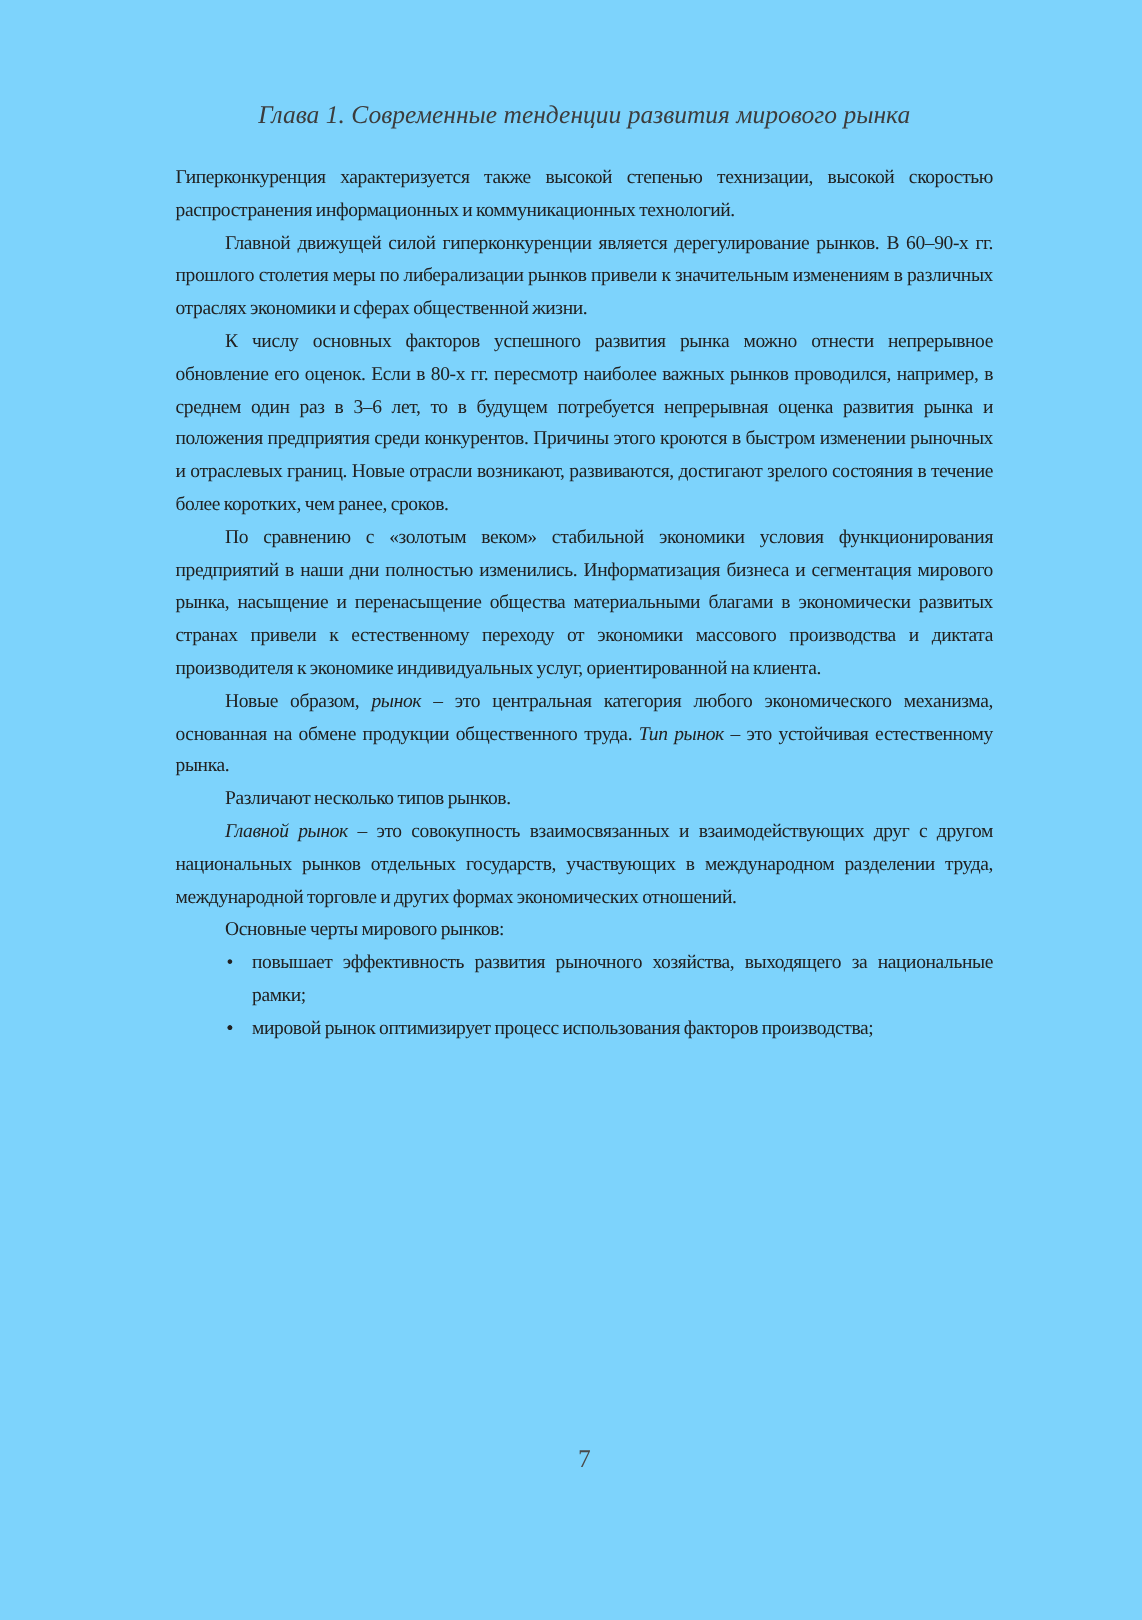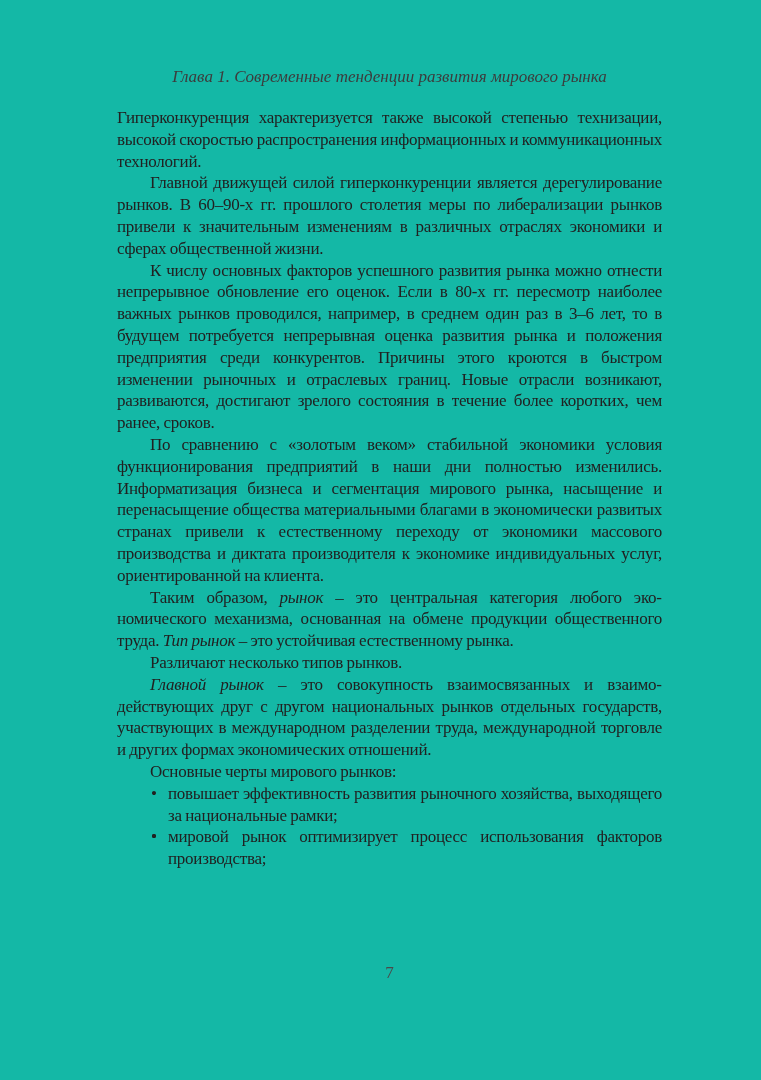--- a/index.html
+++ b/index.html
@@ -10,39 +10,39 @@
     width: 761px;
     height: 1080px;
     background: #ffffff;
     position: relative;
     overflow: hidden;
     font-family: "Liberation Serif", serif;
   }
   .page {
     position: absolute;
     inset: 0;
-    background: #14b8a6;
+    background: #7dd3fc;
   }
   .running-head {
     position: absolute;
     top: 67px;
     left: 117px;
     width: 545px;
     text-align: center;
     font-style: italic;
     font-size: 17px;
     line-height: 20px;
     color: #3c3c3c;
   }
   .text-column {
     position: absolute;
     top: 107px;
     left: 117px;
     width: 545px;
-    font-size: 17px;
+    font-size: 13px;
     line-height: 21.8px;
     letter-spacing: -0.25px;
     word-spacing: -0.5px;
     color: #212121;
     text-align: justify;
   }
   .para {
     margin: 0;
     padding: 0;
   }
@@ -80,21 +80,21 @@
 
 <div class="page">
   <div class="running-head">Глава 1. Современные тенденции развития мирового рынка</div>
 
   <div class="text-column">
     <div id="paragraphs">
         <p class="para"><span>Гиперконкуренция характеризуется также высокой степенью техниза­ции, высокой скоростью распространения информационных и комму­никационных технологий.</span></p>
         <p class="para indent"><span>Главной движущей силой гиперконкуренции является дерегули­рование рынков. В 60–90-х гг. прошлого столетия меры по либерали­зации рынков привели к значительным изменениям в различных от­раслях экономики и сферах общественной жизни.</span></p>
         <p class="para indent"><span>К числу основных факторов успешного развития рынка можно отнести непрерывное обновление его оценок. Если в 80-х гг. пере­смотр наиболее важных рынков проводился, например, в среднем один раз в 3–6 лет, то в будущем потребуется непрерывная оценка развития рынка и положения предприятия среди конкурентов. При­чины этого кроются в быстром изменении рыночных и отраслевых границ. Новые отрасли возникают, развиваются, достигают зрелого состояния в течение более коротких, чем ранее, сроков.</span></p>
         <p class="para indent"><span>По сравнению с «золотым веком» стабильной экономики условия функционирования предприятий в наши дни полностью изменились. Информатизация бизнеса и сегментация мирового рынка, насыщение и перенасыщение общества материальными благами в экономически развитых странах привели к естественному переходу от экономики массового производства и диктата производителя к экономике инди­видуальных услуг, ориентированной на клиента.</span></p>
-        <p class="para indent"><span>Таким образом, </span><em>рынок</em><span> – это центральная категория любого эко­номического механизма, основанная на обмене продукции обще­ственного труда. </span><em>Тип рынок</em><span> – это устойчивая естественному рынка.</span></p>
+        <p class="para indent"><span>Новые образом, </span><em>рынок</em><span> – это центральная категория любого эко­номического механизма, основанная на обмене продукции обще­ственного труда. </span><em>Тип рынок</em><span> – это устойчивая естественному рынка.</span></p>
         <p class="para indent"><span>Различают несколько типов рынков.</span></p>
         <p class="para indent"><em>Главной рынок</em><span> – это совокупность взаимосвязанных и взаимо­действующих друг с другом национальных рынков отдельных госу­дарств, участвующих в международном разделении труда, междуна­родной торговле и других формах экономических отношений.</span></p>
         <p class="para indent"><span>Основные черты мирового рынков:</span></p>
       </div>
     <ul id="bullets" class="bullets">
         <li><span class="marker">•</span><span>повышает эффективность развития рыночного хозяйства, вы­ходящего за национальные рамки;</span></li>
         <li><span class="marker">•</span></li>
         <li><span class="marker">•</span><span>мировой рынок оптимизирует процесс использования факто­ров производства;</span></li>
       </ul>
   </div>

